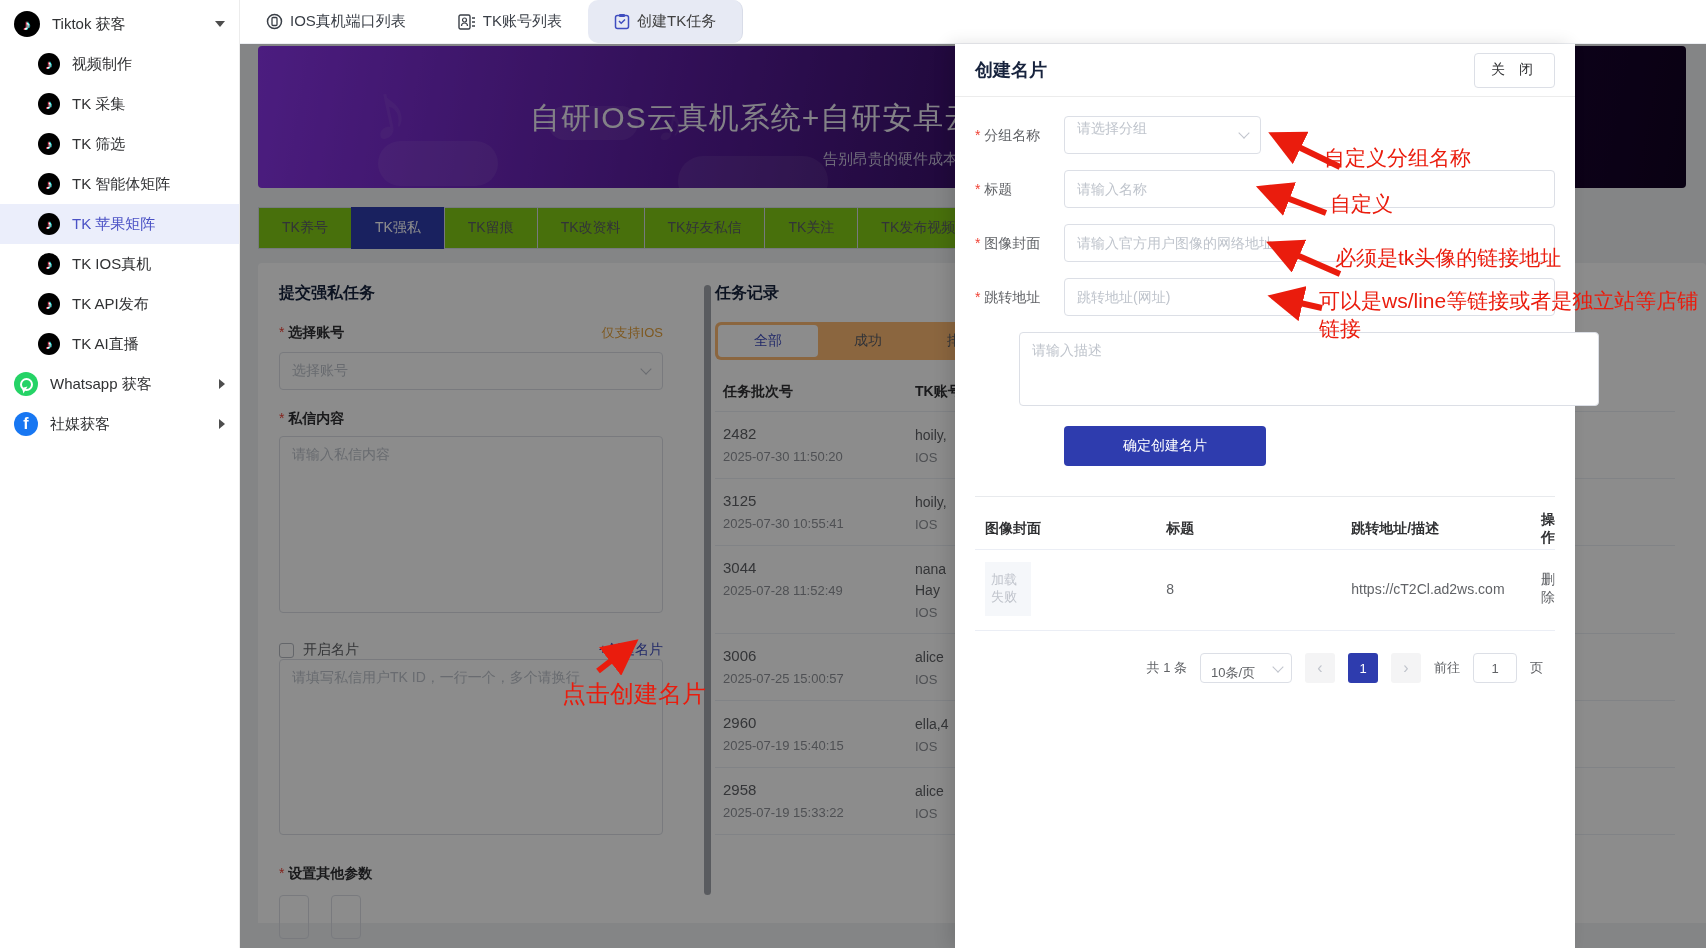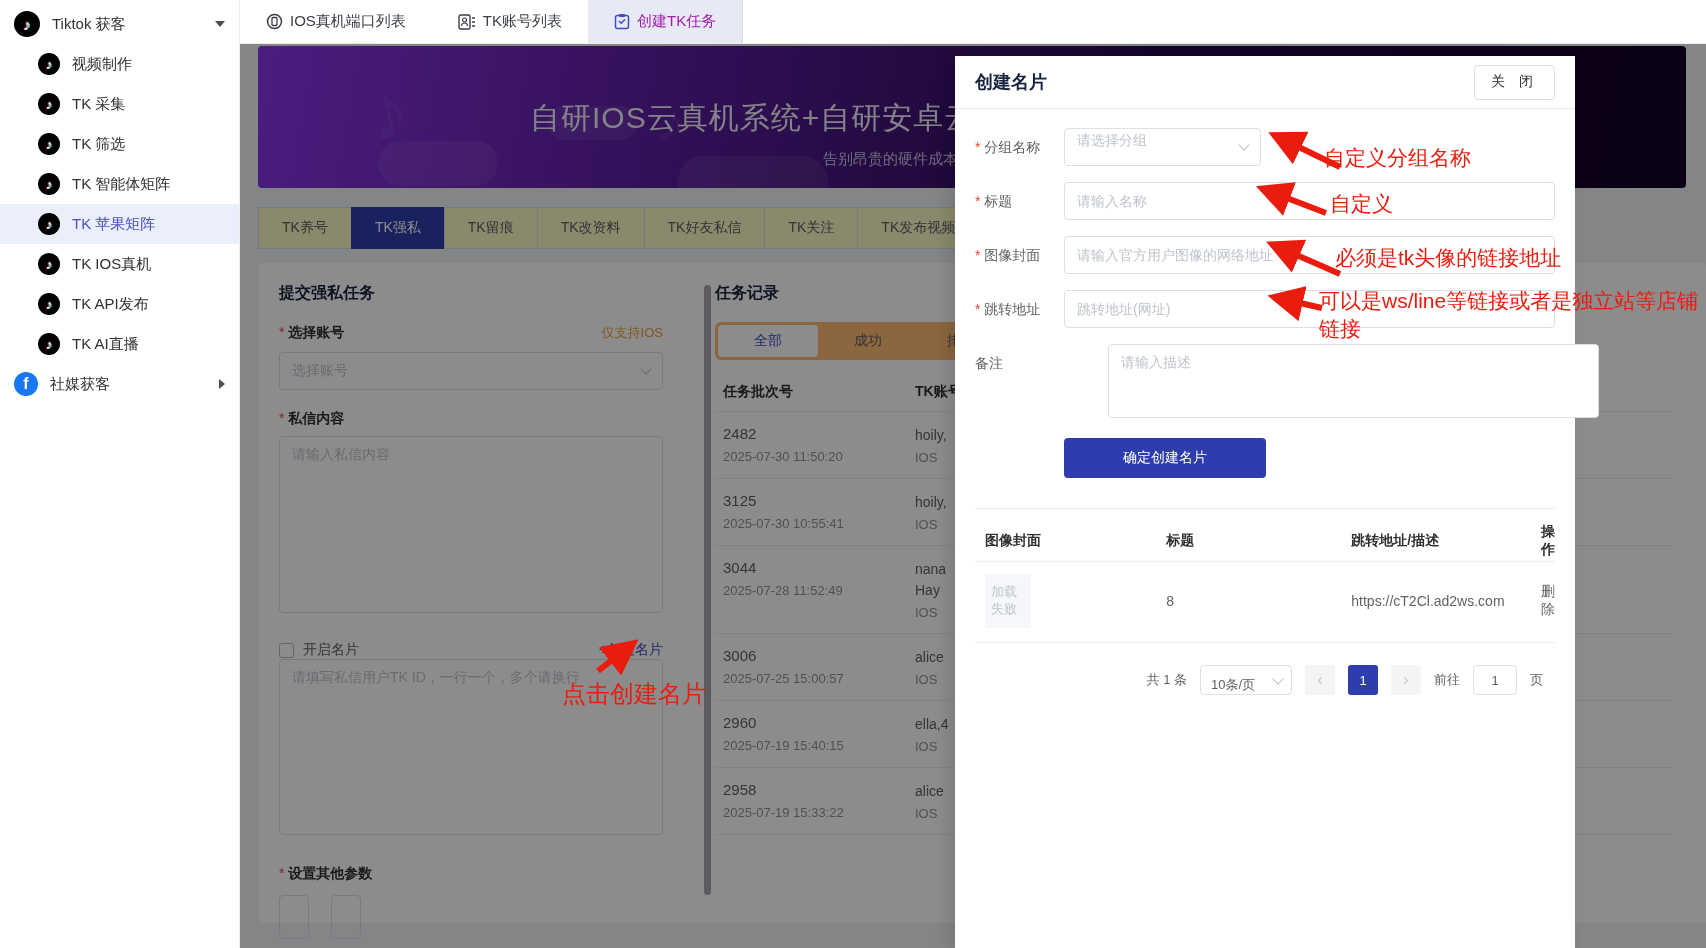--- a/index.html
+++ b/index.html
@@ -17,34 +17,34 @@
   .wa-icon { width:24px; height:24px; border-radius:50%; background:#25d366; flex:0 0 auto; display:flex; align-items:center; justify-content:center; }
   .wa-icon .ring { width:13px; height:13px; border:2px solid #fff; border-radius:50%; position:relative; }
   .wa-icon .ring:after { content:""; position:absolute; left:-4px; bottom:-3px; border:4px solid transparent; border-right-color:#fff; transform:rotate(30deg); }
   .fb-icon { width:24px; height:24px; border-radius:50%; background:#1877f2; color:#fff; font-weight:bold; font-size:16px; display:flex; align-items:center; justify-content:center; flex:0 0 auto; }
   .caret-down { position:absolute; right:14px; width:0; height:0; border-left:5px solid transparent; border-right:5px solid transparent; border-top:6px solid #4d4d4d; }
   .caret-right { position:absolute; right:14px; width:0; height:0; border-top:5px solid transparent; border-bottom:5px solid transparent; border-left:6px solid #4d4d4d; }
 
   
   .topbar { position:absolute; left:240px; top:0; right:0; height:44px; background:#fff; border-bottom:1px solid #eceef2; z-index:14; display:flex; align-items:stretch; }
   .top-tab { display:flex; align-items:center; gap:7px; padding:0 26px; font-size:15px; color:#3a3f47; cursor:pointer; }
-  .top-tab.active { background:#e7eaf4; color:#a21caf; border-right:1px solid #d8dce8; }
+  .top-tab.active { background:#e7eaf4; color:#404040; border-right:1px solid #d8dce8;border-radius:10px; }
   .top-tab svg { display:block; }
 
   
   .main { position:absolute; left:240px; top:44px; right:0; bottom:0; background:#f0f2f5; padding:2px 0 0 18px; z-index:1; }
   .banner { position:relative; width:1428px; height:142px; border-radius:4px; overflow:hidden;
             background:linear-gradient(100deg,#8a35e8 0%,#5a1d9e 30%,#27094e 62%,#120223 100%); }
   .banner-title { position:absolute; left:272px; top:52px; font-size:30px; letter-spacing:1px; color:#efedf6; white-space:nowrap; }
   .banner-sub { position:absolute; left:565px; top:104px; font-size:15px; color:#c9c2dd; white-space:nowrap; }
   .cloud { position:absolute; background:rgba(255,255,255,0.07); border-radius:50px; }
   .note { position:absolute; color:rgba(255,255,255,0.06); font-size:80px; }
 
   .task-tabs { display:flex; margin-top:19px; }
-  .task-tab { height:42px; padding:0 23px; display:flex; align-items:center; font-size:14px; color:#5a5e66; background:#fef9c3; border:1px solid #d8dce6; margin-left:-1px; cursor:pointer; white-space:nowrap; }
+  .task-tab { height:42px; padding:0 23px; display:flex; align-items:center; font-size:14px; color:#5a5e66; background:#84cc16; border:1px solid #d8dce6; margin-left:-1px; cursor:pointer; white-space:nowrap; }
   .task-tab:first-child { margin-left:0; }
   .task-tab.active { background:#2e3cae; border-color:#2e3cae; color:#fff; }
 
   .content-card { position:relative; margin-top:14px; width:1448px; height:660px; background:#fff; border-radius:4px 4px 0 0; padding:20px 0 0 21px; }
   .form-col { width:384px; position:relative; }
   .form-heading { font-size:16px; font-weight:bold; color:#17233d; }
   .field-label-row { display:flex; justify-content:space-between; align-items:center; margin-top:20px; }
   .flabel { font-size:14px; font-weight:bold; color:#303133; }
   .req:before { content:"* "; color:#f04134; font-weight:normal; }
   .hint { font-size:13px; color:#e6a23c; }
@@ -75,21 +75,21 @@
   .rec-c2 { flex:1; }
   .rec-row { display:flex; padding:13px 0; border-bottom:1px solid #ebeef5; }
   .batch { font-size:15px; color:#606266; }
   .btime { font-size:13px; color:#909399; margin-top:7px; }
   .acct-line { font-size:14px; color:#606266; line-height:21px; }
   .acct-ios { font-size:13px; color:#909399; margin-top:4px; }
 
   .dim { position:absolute; left:240px; top:44px; right:0; bottom:0; background:rgba(0,0,0,0.45); z-index:10; }
 
   
-  .drawer { position:absolute; left:955px; top:56px; width:620px; bottom:0; background:#fff; z-index:20; box-shadow:-6px 0 16px rgba(0,0,0,0.12); }
+  .drawer { position:absolute; left:955px; top:44px; width:620px; bottom:0; background:#fff; z-index:20; box-shadow:-6px 0 16px rgba(0,0,0,0.12); }
   .dr-header { height:53px; display:flex; align-items:center; justify-content:space-between; padding:0 20px; border-bottom:1px solid #ececec; }
   .dr-title { font-size:18px; font-weight:bold; color:#17233d; }
   .close-btn { border:1px solid #dcdfe6; border-radius:4px; background:#fff; height:35px; padding:0 16px; font-size:14px; color:#303133; letter-spacing:5px; cursor:pointer; font-family:inherit; }
   .dr-body { padding:19px 20px 0 20px; }
   .dr-row { display:flex; margin-bottom:16px; }
   .dr-label { width:89px; font-size:14px; color:#606266; line-height:38px; flex:0 0 auto; }
   .dr-input-wrap { flex:1; }
   .dr-sel { position:relative; width:197px; height:38px; border:1px solid #dcdfe6; border-radius:4px; display:flex; align-items:center; padding:0 30px 12px 12px; cursor:pointer; }
   .dr-inp { height:38px; }
   .ta-desc { height:74px;margin-left:44px; }
@@ -150,20 +150,27 @@
   </div>
   <div class="side-item lvl2">
     <span class="tiktok-icon">♪</span>
     <span class="side-label">TK API发布</span>
   </div>
   <div class="side-item lvl2">
     <span class="tiktok-icon">♪</span>
     <span class="side-label">TK AI直播</span>
   </div>
   <div class="side-item lvl1">
+    <span class="wa-icon">
+        <span class="ring"></span>
+      </span>
+    <span class="side-label">Whatsapp 获客</span>
+    <span class="caret-right"></span>
+  </div>
+  <div class="side-item lvl1">
     <span class="fb-icon">f</span>
     <span class="side-label">社媒获客</span>
     <span class="caret-right"></span>
   </div>
 </div>
 
 <div class="topbar">
   <div class="top-tab">
     <svg width="17" height="17" viewBox="0 0 17 17">
         <circle cx="8.5" cy="8.5" r="7" fill="none" stroke="#3a3f47" stroke-width="1.5"></circle>
@@ -362,21 +369,20 @@
     </div>
     <div class="dr-row">
       <span class="dr-label req">图像封面</span>
       <div class="dr-input-wrap"><input class="inp dr-inp" placeholder="请输入官方用户图像的网络地址" style=""></div>
     </div>
     <div class="dr-row">
       <span class="dr-label req">跳转地址</span>
       <div class="dr-input-wrap"><input class="inp dr-inp" placeholder="跳转地址(网址)" style=""></div>
     </div>
     <div class="dr-row">
-      <span class="dr-label">备注</span>
       <div class="dr-input-wrap"><textarea class="ta ta-desc" placeholder="请输入描述" style=""></textarea></div>
     </div>
     <button class="submit-btn">确定创建名片</button>
 
     <div class="dr-divider"></div>
 
     <div class="card-table">
       <div class="ct-head">
         <div class="ct-c1">图像封面</div>
         <div class="ct-c2">标题</div>

